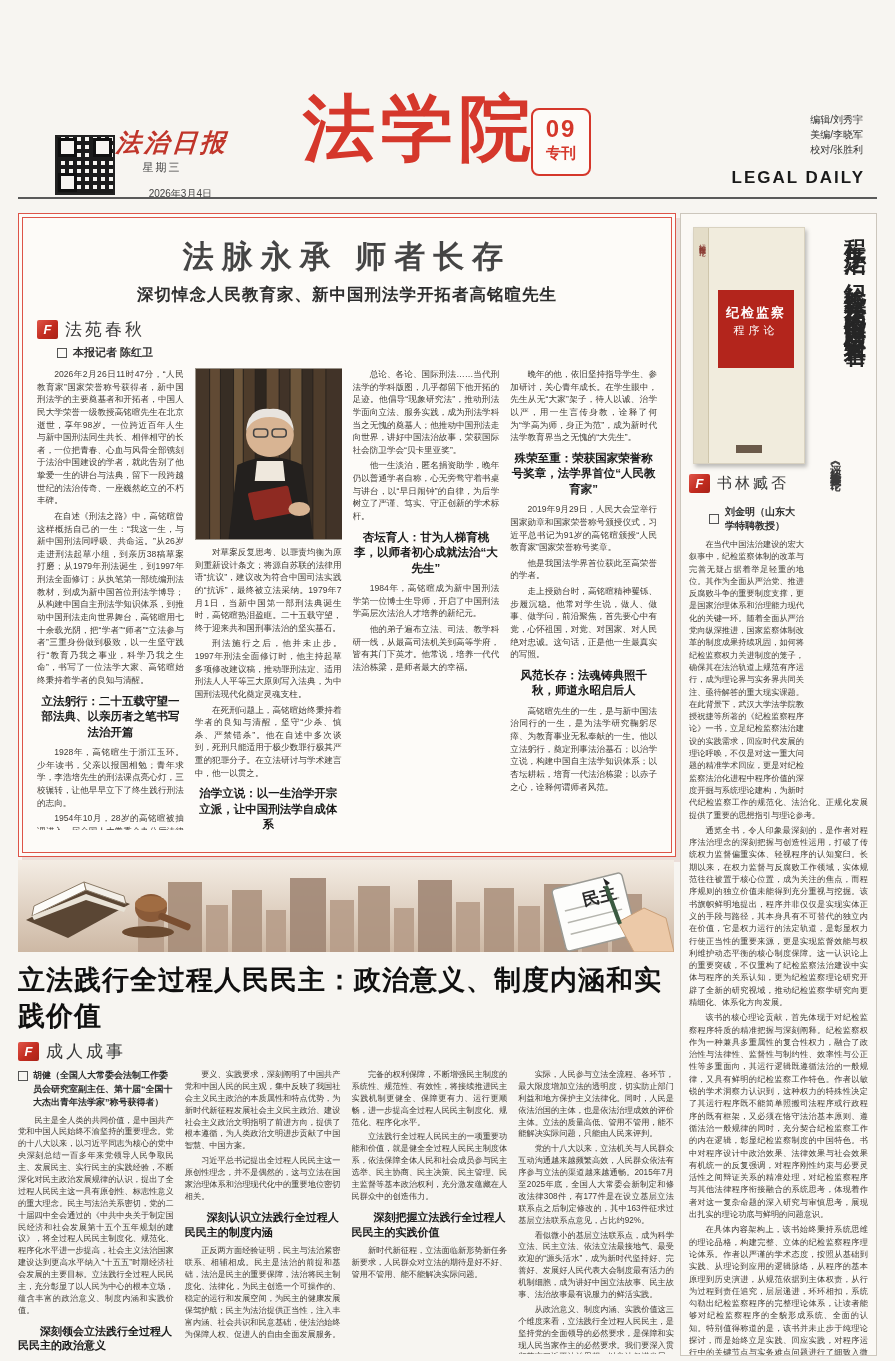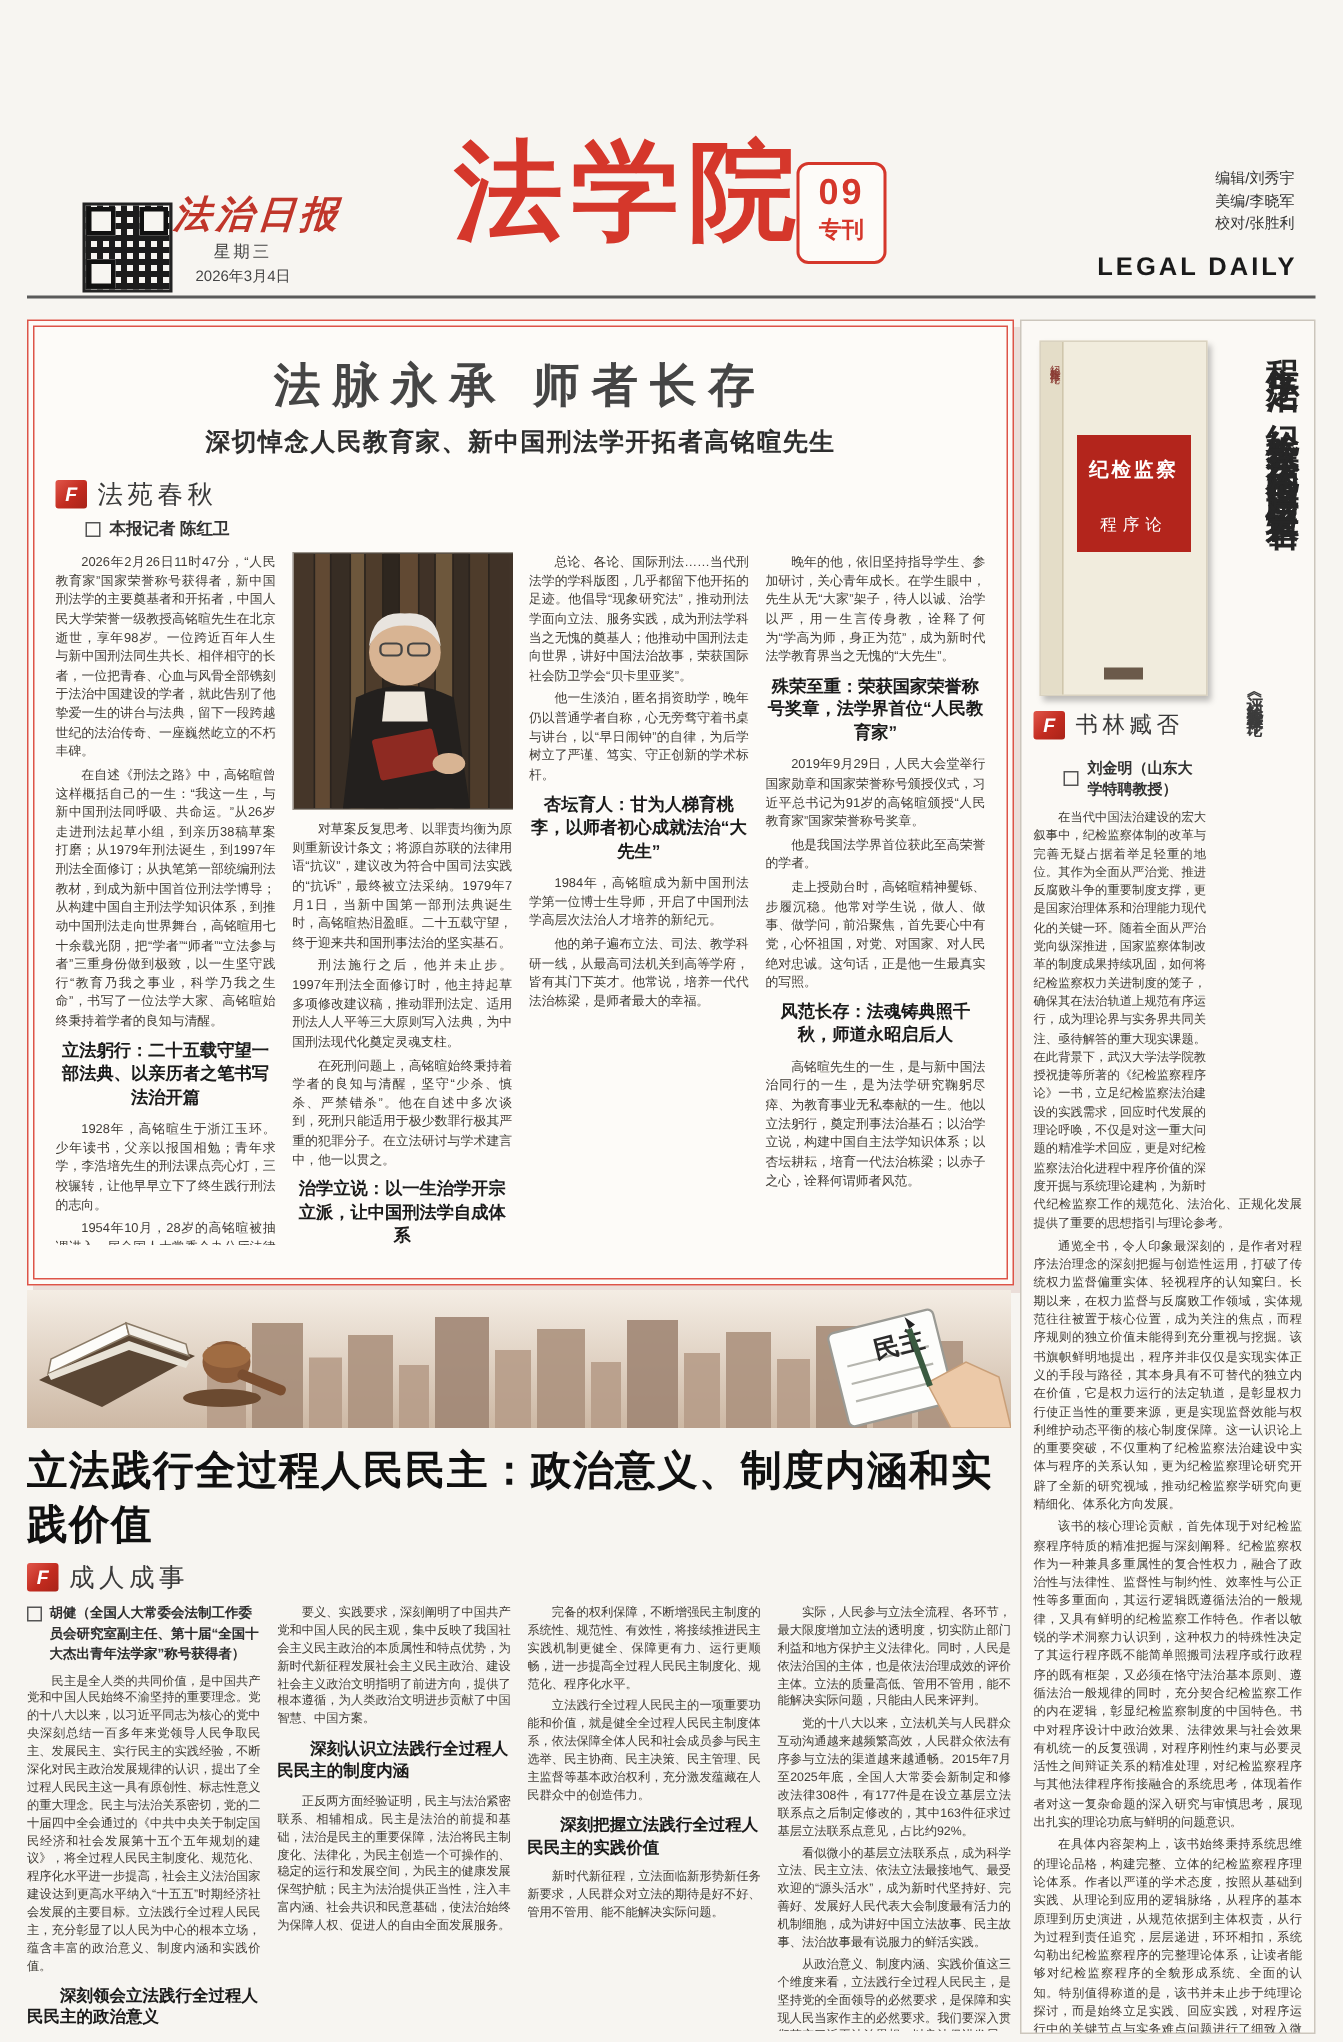--- a/index.html
+++ b/index.html
@@ -14,21 +14,21 @@
   .qr{position:absolute;left:55px;top:135px;width:56px;height:56px;border:2px solid #222;
       background:
         repeating-linear-gradient(0deg,#1c1c1c 0 4px,transparent 4px 8px),
         repeating-linear-gradient(90deg,#1c1c1c 0 4px,#f7f5f1 4px 8px);}
   .qr i{position:absolute;width:13px;height:13px;border:3px solid #111;background:#f7f5f1;display:block;}
   .qr i.tl{left:1px;top:1px}.qr i.tr{right:1px;top:1px}.qr i.bl{left:1px;bottom:1px}
   .masthead{position:absolute;left:116px;top:126px;font-family:"DejaVu Serif","Liberation Serif",serif;
       font-weight:900;font-style:italic;color:#c0352a;font-size:25px;letter-spacing:3px;transform:skewX(-4deg);}
   .dateblock{position:absolute;left:112px;top:160px;width:100px;text-align:center;color:#444;}
   .dateblock .wd{font-size:11px;letter-spacing:2px;}
-  .dateblock .dt{font-size:10px;margin-top:2px;}
+  .dateblock .dt{font-size:10px;margin-top:12px;text-align:right;}
   .bigtitle{position:absolute;left:303px;top:92px;font-size:72px;line-height:1;font-weight:900;
       color:#d5372b;letter-spacing:6px;font-family:"Liberation Sans",sans-serif;}
   .edbox{position:absolute;left:531px;top:108px;width:56px;height:64px;border:2px solid #d5372b;border-radius:8px;
       color:#d5372b;text-align:center;background:#fdfbf8;}
   .edbox .no{font-size:24px;font-weight:900;letter-spacing:2px;margin-top:5px;}
   .edbox .lb{font-size:15px;font-weight:bold;margin-top:1px;}
   .credits{position:absolute;right:32px;top:112px;text-align:right;font-size:10px;color:#333;line-height:1.5;}
   .engname{position:absolute;right:30px;top:168px;font-size:17px;font-weight:900;letter-spacing:2px;color:#1a1a1a;}
   .hdivider{position:absolute;left:18px;right:18px;top:197px;height:2px;background:#5a5a5a;}
 
@@ -58,21 +58,21 @@
   .br-vert{float:right;width:64px;height:565px;display:flex;flex-direction:row-reverse;justify-content:flex-start;}
   .vtitle{writing-mode:vertical-rl;font-size:22px;font-weight:900;color:#262626;letter-spacing:4px;line-height:1.15;}
   .vsub{writing-mode:vertical-rl;font-size:11px;font-weight:bold;color:#3c3c3c;margin-top:232px;letter-spacing:2px;line-height:1.3;}
   .book{width:110px;height:235px;margin:4px 0 10px 4px;background:#f1ecdd;box-shadow:2px 3px 4px rgba(0,0,0,.25);
       position:relative;border:1px solid #d9d2c0;}
   .book .spine{position:absolute;left:0;top:0;bottom:0;width:14px;background:#e4ddc8;border-right:1px solid #cfc6ac;}
   .book .spinetxt{writing-mode:vertical-rl;font-size:7px;color:#8a3b33;margin:10px 0 0 3px;letter-spacing:1px;}
   .book .panel{position:absolute;left:24px;right:10px;top:62px;height:78px;background:#b3251c;color:#fff;
       text-align:center;padding-top:14px;box-sizing:border-box;}
   .book .panel .t1{font-size:13px;font-weight:bold;letter-spacing:2px;}
-  .book .panel .t2{font-size:11px;margin-top:20px;letter-spacing:4px;}
+  .book .panel .t2{font-size:11px;margin-top:1px;letter-spacing:4px;}
   .book .pub{position:absolute;left:50%;bottom:10px;transform:translateX(-50%);width:26px;height:8px;background:#6b5a4a;}
   #review .labelrow{margin:2px 0 3px;}
   #review .labeltxt{font-size:15px;}
   #review .byline{font-size:10px;margin:12px 0 6px;}
   .br-para{font-size:8.2px;line-height:1.5;text-align:justify;text-indent:2em;margin:0 0 3px;color:#403c36;}
 
   
   #democracy{position:absolute;left:18px;top:860px;width:656px;height:494px;overflow:hidden;}
   .banner{width:656px;height:92px;display:block;}
   .dem-title{font-size:27px;font-weight:900;color:#101010;letter-spacing:1px;margin:10px 0 6px;text-align:left;}
@@ -278,20 +278,21 @@
         <span class="sq"></span>
         <span>胡健（全国人大常委会法制工作委员会研究室副主任、第十届“全国十大杰出青年法学家”称号获得者）</span>
       </div>
       <div>
           <p class="para">民主是全人类的共同价值，是中国共产党和中国人民始终不渝坚持的重要理念。党的十八大以来，以习近平同志为核心的党中央深刻总结一百多年来党领导人民争取民主、发展民主、实行民主的实践经验，不断深化对民主政治发展规律的认识，提出了全过程人民民主这一具有原创性、标志性意义的重大理念。民主与法治关系密切，党的二十届四中全会通过的《中共中央关于制定国民经济和社会发展第十五个五年规划的建议》，将全过程人民民主制度化、规范化、程序化水平进一步提高，社会主义法治国家建设达到更高水平纳入“十五五”时期经济社会发展的主要目标。立法践行全过程人民民主，充分彰显了以人民为中心的根本立场，蕴含丰富的政治意义、制度内涵和实践价值。</p>
           <p class="subhead">深刻领会立法践行全过程人民民主的政治意义</p>
         </div>
     </div>
     <div class="col">
         <p class="para">要义、实践要求，深刻阐明了中国共产党和中国人民的民主观，集中反映了我国社会主义民主政治的本质属性和特点优势，为新时代新征程发展社会主义民主政治、建设社会主义政治文明指明了前进方向，提供了根本遵循，为人类政治文明进步贡献了中国智慧、中国方案。</p>
+        <p class="para">习近平总书记提出全过程人民民主这一原创性理念，并不是偶然的，这与立法在国家治理体系和治理现代化中的重要地位密切相关。</p>
         <p class="subhead">深刻认识立法践行全过程人民民主的制度内涵</p>
         <p class="para">正反两方面经验证明，民主与法治紧密联系、相辅相成。民主是法治的前提和基础，法治是民主的重要保障，法治将民主制度化、法律化，为民主创造一个可操作的、稳定的运行和发展空间，为民主的健康发展保驾护航；民主为法治提供正当性，注入丰富内涵、社会共识和民意基础，使法治始终为保障人权、促进人的自由全面发展服务。</p>
       </div>
     <div class="col">
         <p class="para">完备的权利保障，不断增强民主制度的系统性、规范性、有效性，将接续推进民主实践机制更健全、保障更有力、运行更顺畅，进一步提高全过程人民民主制度化、规范化、程序化水平。</p>
         <p class="para">立法践行全过程人民民主的一项重要功能和价值，就是健全全过程人民民主制度体系，依法保障全体人民和社会成员参与民主选举、民主协商、民主决策、民主管理、民主监督等基本政治权利，充分激发蕴藏在人民群众中的创造伟力。</p>
         <p class="subhead">深刻把握立法践行全过程人民民主的实践价值</p>
         <p class="para">新时代新征程，立法面临新形势新任务新要求，人民群众对立法的期待是好不好、管用不管用、能不能解决实际问题。</p>
       </div>
     <div class="col">

